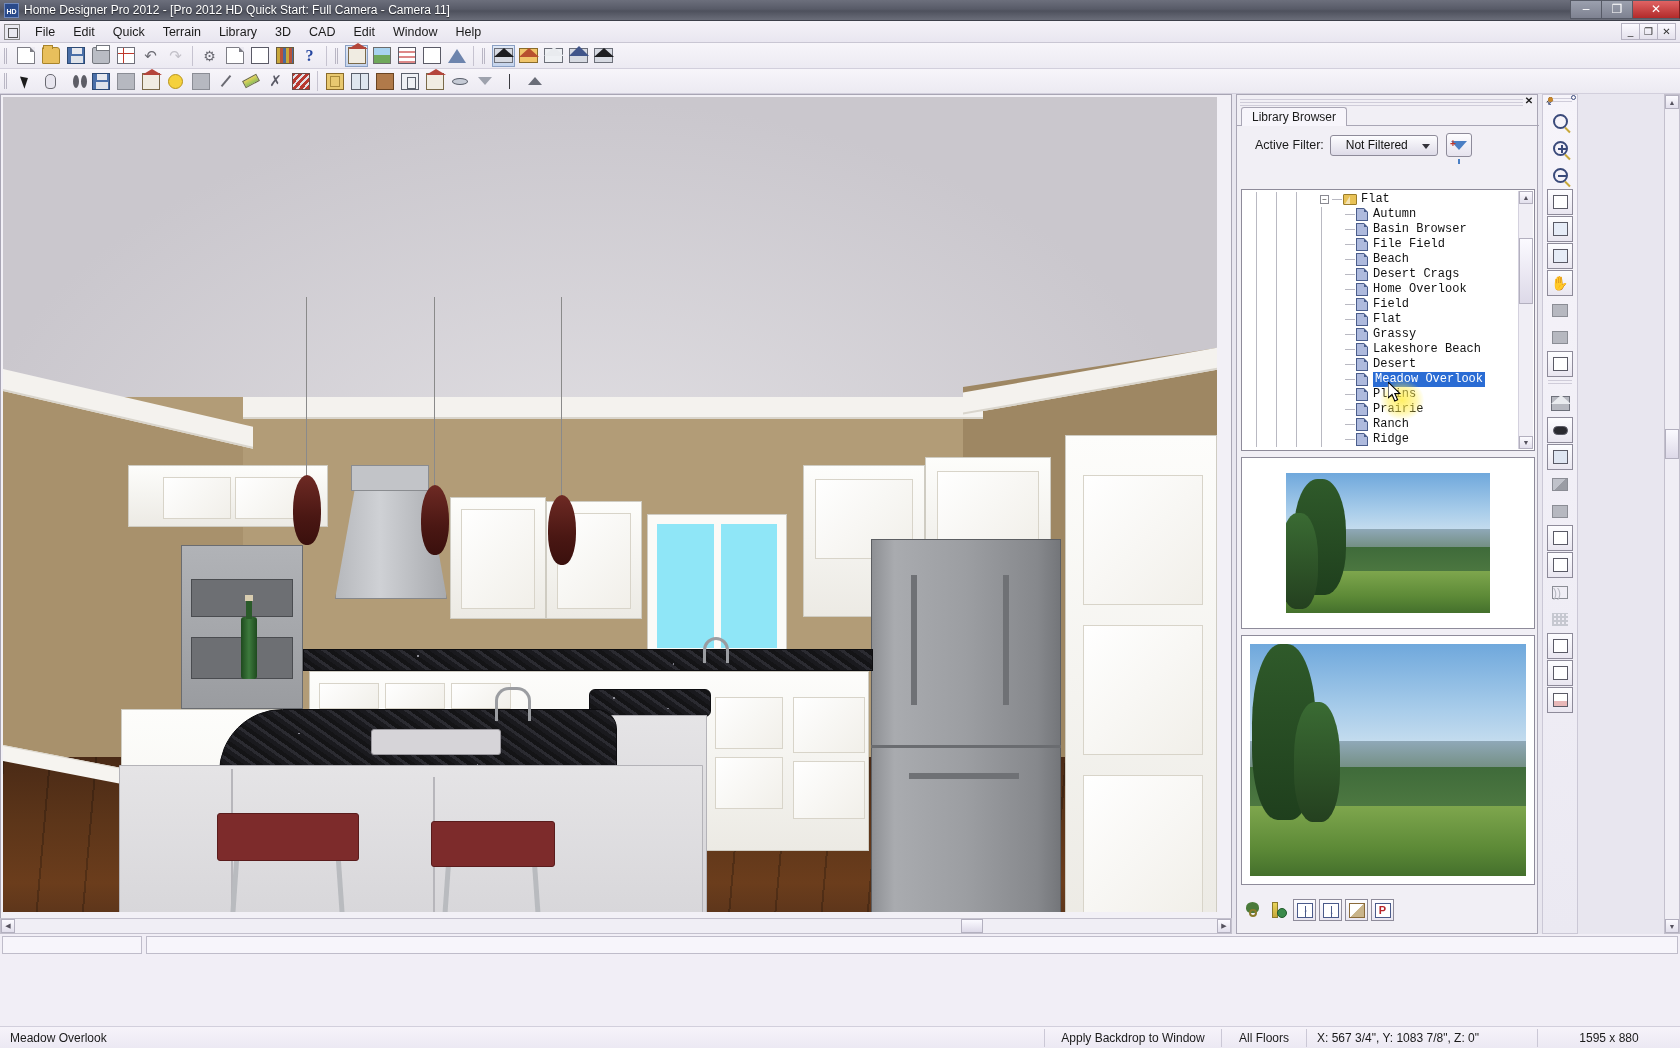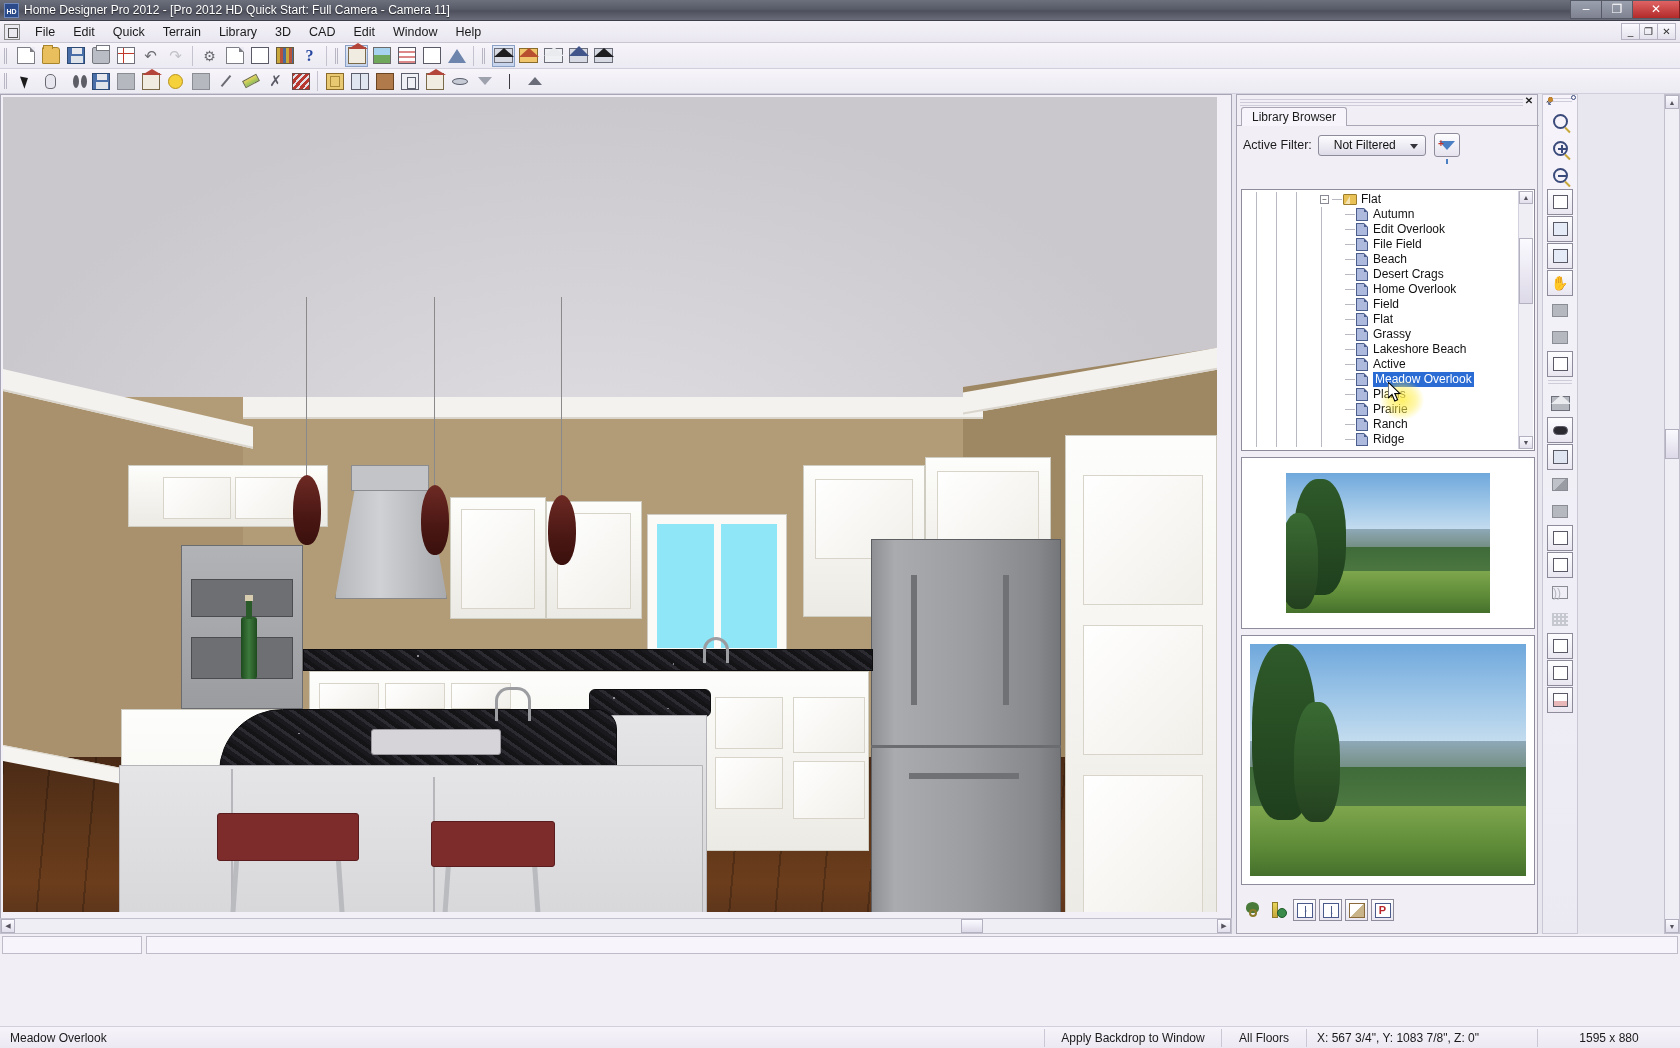--- a/index.html
+++ b/index.html
@@ -179,21 +179,21 @@
     background:#f1eff5; border:1px solid #a9a6b5;
   }
   .lib-dragbar { position:absolute; left:3px; top:2px; right:14px; height:9px; }
   .lib-dragbar i { display:block; height:1px; background:#cfccd9; margin-top:2px; }
   .lib-close { position:absolute; right:2px; top:1px; width:12px; height:12px; font-size:10px;
                line-height:10px; text-align:center; color:#1a1a1a; font-weight:bold; cursor:pointer; }
   .lib-tabrow { position:absolute; left:0; top:12px; width:302px; height:19px; border-bottom:1px solid #a9a6b5; }
   .lib-tab { position:absolute; left:4px; top:0; height:19px; padding:2px 10px 0 10px;
              background:#f7f5fb; border:1px solid #a9a6b5; border-bottom:none;
              border-radius:3px 3px 0 0; font-size:12px; color:#1a1a1a; }
-  .lib-filterrow { position:absolute; left:0; top:36px; width:302px; height:28px; display:flex; align-items:center; padding-left:6px; }
+  .lib-filterrow { position:absolute; left:12px; top:36px; width:302px; height:28px; display:flex; align-items:center; padding-left:6px; }
   .lbl { font-size:12.5px; color:#1a1a1a; }
   .combo { width:108px; height:21px; margin-left:6px; position:relative;
            background:linear-gradient(to bottom,#fdfdff,#dedbe8); border:1px solid #8e8b9a; border-radius:3px;
            display:flex; align-items:center; justify-content:center; font-size:12px; color:#111; }
   .combo .cv { margin-right:14px; }
   .combo .ca { position:absolute; right:7px; top:8px; width:0;height:0;
                border-left:4px solid transparent;border-right:4px solid transparent;border-top:5px solid #33323a; }
   .funnelbtn { width:26px; height:24px; margin-left:8px; border:1px solid #8e8b9a; border-radius:3px;
                background:linear-gradient(to bottom,#fdfdff,#e6e3ee); display:flex;align-items:center;justify-content:center;}
   .funnel { width:0;height:0;border-left:8px solid transparent;border-right:8px solid transparent;border-top:9px solid #4a7fc4; position:relative;}
@@ -215,21 +215,21 @@
                background-image:linear-gradient(to bottom,#b9b9c2 50%,transparent 50%); background-size:1px 3px; }
   .texp { width:9px;height:9px;border:1px solid #8a8a92;background:#fff;font-size:8px;line-height:7px;
           text-align:center;color:#333;margin-right:3px;}
   .tfolder { width:14px;height:11px;background:#e8c257;border:1px solid #9a7c2a;margin-right:4px;position:relative;border-radius:1px;}
   .tfolder::before{content:"";position:absolute;left:1px;top:1px;width:0;height:0;border-left:5px solid transparent;border-bottom:8px solid #fff;opacity:.55;}
   .tpage { width:12px;height:13px;background:#aebadd;border:1px solid #4a5d8c;margin-right:5px;position:relative;}
   .tpage::after{content:"";position:absolute;right:-1px;top:-1px;border-width:0 4px 4px 0;border-style:solid;border-color:#fff #fff #4a5d8c #4a5d8c;}
   .tdash { width:10px;height:1px;background:#b9b9c2;margin-right:1px;
            background-image:linear-gradient(to right,#b9b9c2 50%,transparent 50%); background-size:3px 1px;}
   .trow.sel .tlabel { background:#2a6cd4; color:#fff; padding:0 2px; }
-  .tlabel { line-height:15px; }
+  .tlabel { line-height:15px;font-family:Liberation Mono, monospace; }
 
   .tree-sb { position:absolute; right:1px; top:1px; width:15px; bottom:1px; background:#f0eef5; border-left:1px solid #d4d1de; }
 
   .prevbox { position:absolute; left:4px; top:362px; width:294px; height:172px;
              background:#fff; border:1px solid #8e8b9a; display:flex; align-items:center; justify-content:center; }
   .prevbox2 { position:absolute; left:4px; top:540px; width:294px; height:250px;
               background:#fff; border:1px solid #8e8b9a; display:flex; align-items:center; justify-content:center; }
   .photo { position:relative; overflow:hidden; }
   .ph-sky { position:absolute; left:0;top:0;right:0;height:46%; background:linear-gradient(to bottom,#6fa8dc 0%,#a9cdea 60%,#cfe2f0 100%); }
   .ph-far { position:absolute; left:0; right:0; top:40%; height:16%; background:linear-gradient(to bottom,#8fa8b8,#6e8a78); }
@@ -614,21 +614,21 @@
         </div>
         <div class="trow">
           <span class="tindent" style="width:103px">
               <i style="left:14px"></i>
               <i style="left:34px"></i>
               <i style="left:54px"></i>
               <i style="left:79px"></i>
             </span>
           <span class="tdash"></span>
           <span class="tpage"></span>
-          <span class="tlabel">Edit Overlook</span>
+          <span class="tlabel">Basin Browser</span>
         </div>
         <div class="trow">
           <span class="tindent" style="width:103px">
               <i style="left:14px"></i>
               <i style="left:34px"></i>
               <i style="left:54px"></i>
               <i style="left:79px"></i>
             </span>
           <span class="tdash"></span>
           <span class="tpage"></span>
@@ -713,21 +713,21 @@
         </div>
         <div class="trow">
           <span class="tindent" style="width:103px">
               <i style="left:14px"></i>
               <i style="left:34px"></i>
               <i style="left:54px"></i>
               <i style="left:79px"></i>
             </span>
           <span class="tdash"></span>
           <span class="tpage"></span>
-          <span class="tlabel">Active</span>
+          <span class="tlabel">Desert</span>
         </div>
         <div class="trow sel">
           <span class="tindent" style="width:103px">
               <i style="left:14px"></i>
               <i style="left:34px"></i>
               <i style="left:54px"></i>
               <i style="left:79px"></i>
             </span>
           <span class="tdash"></span>
           <span class="tpage"></span>

